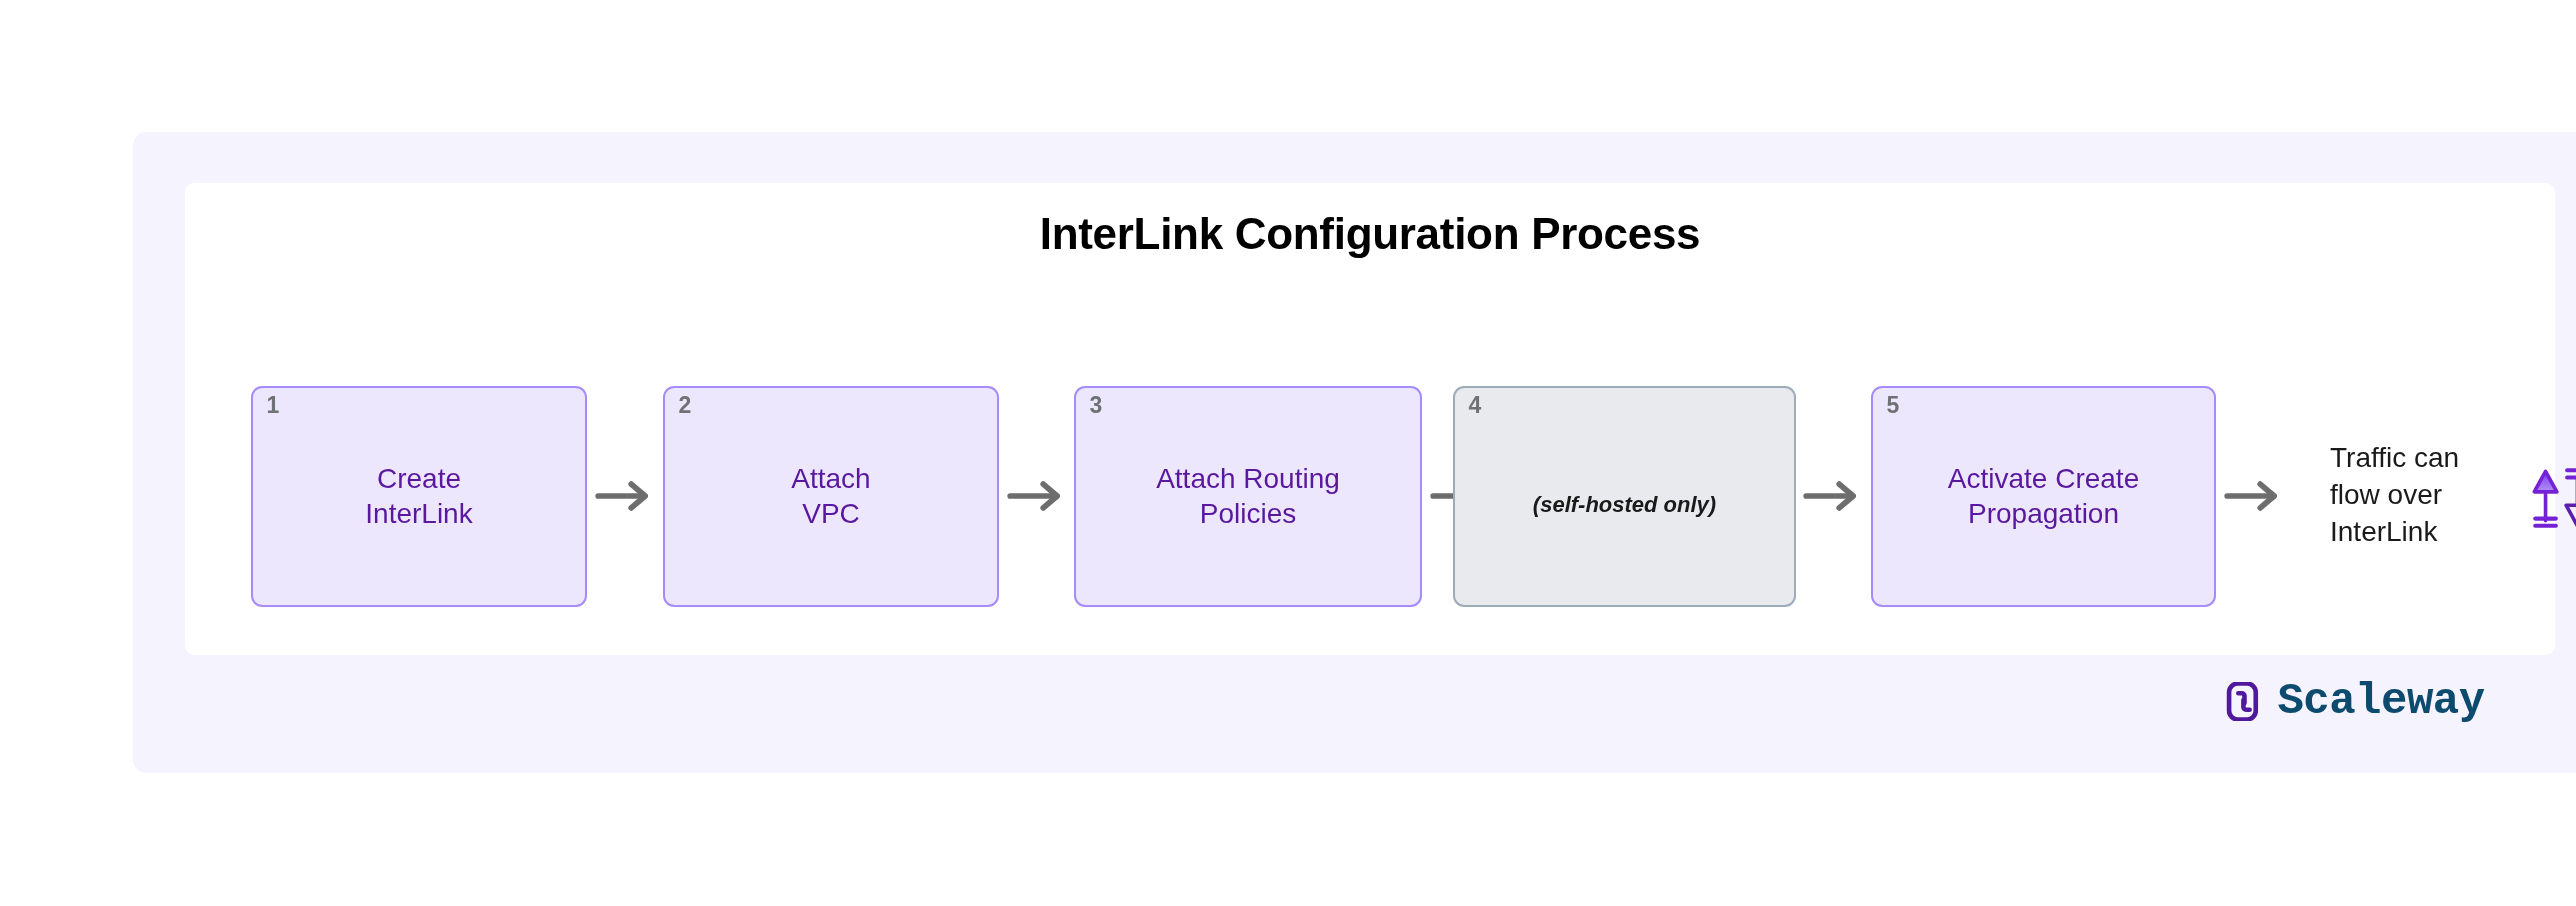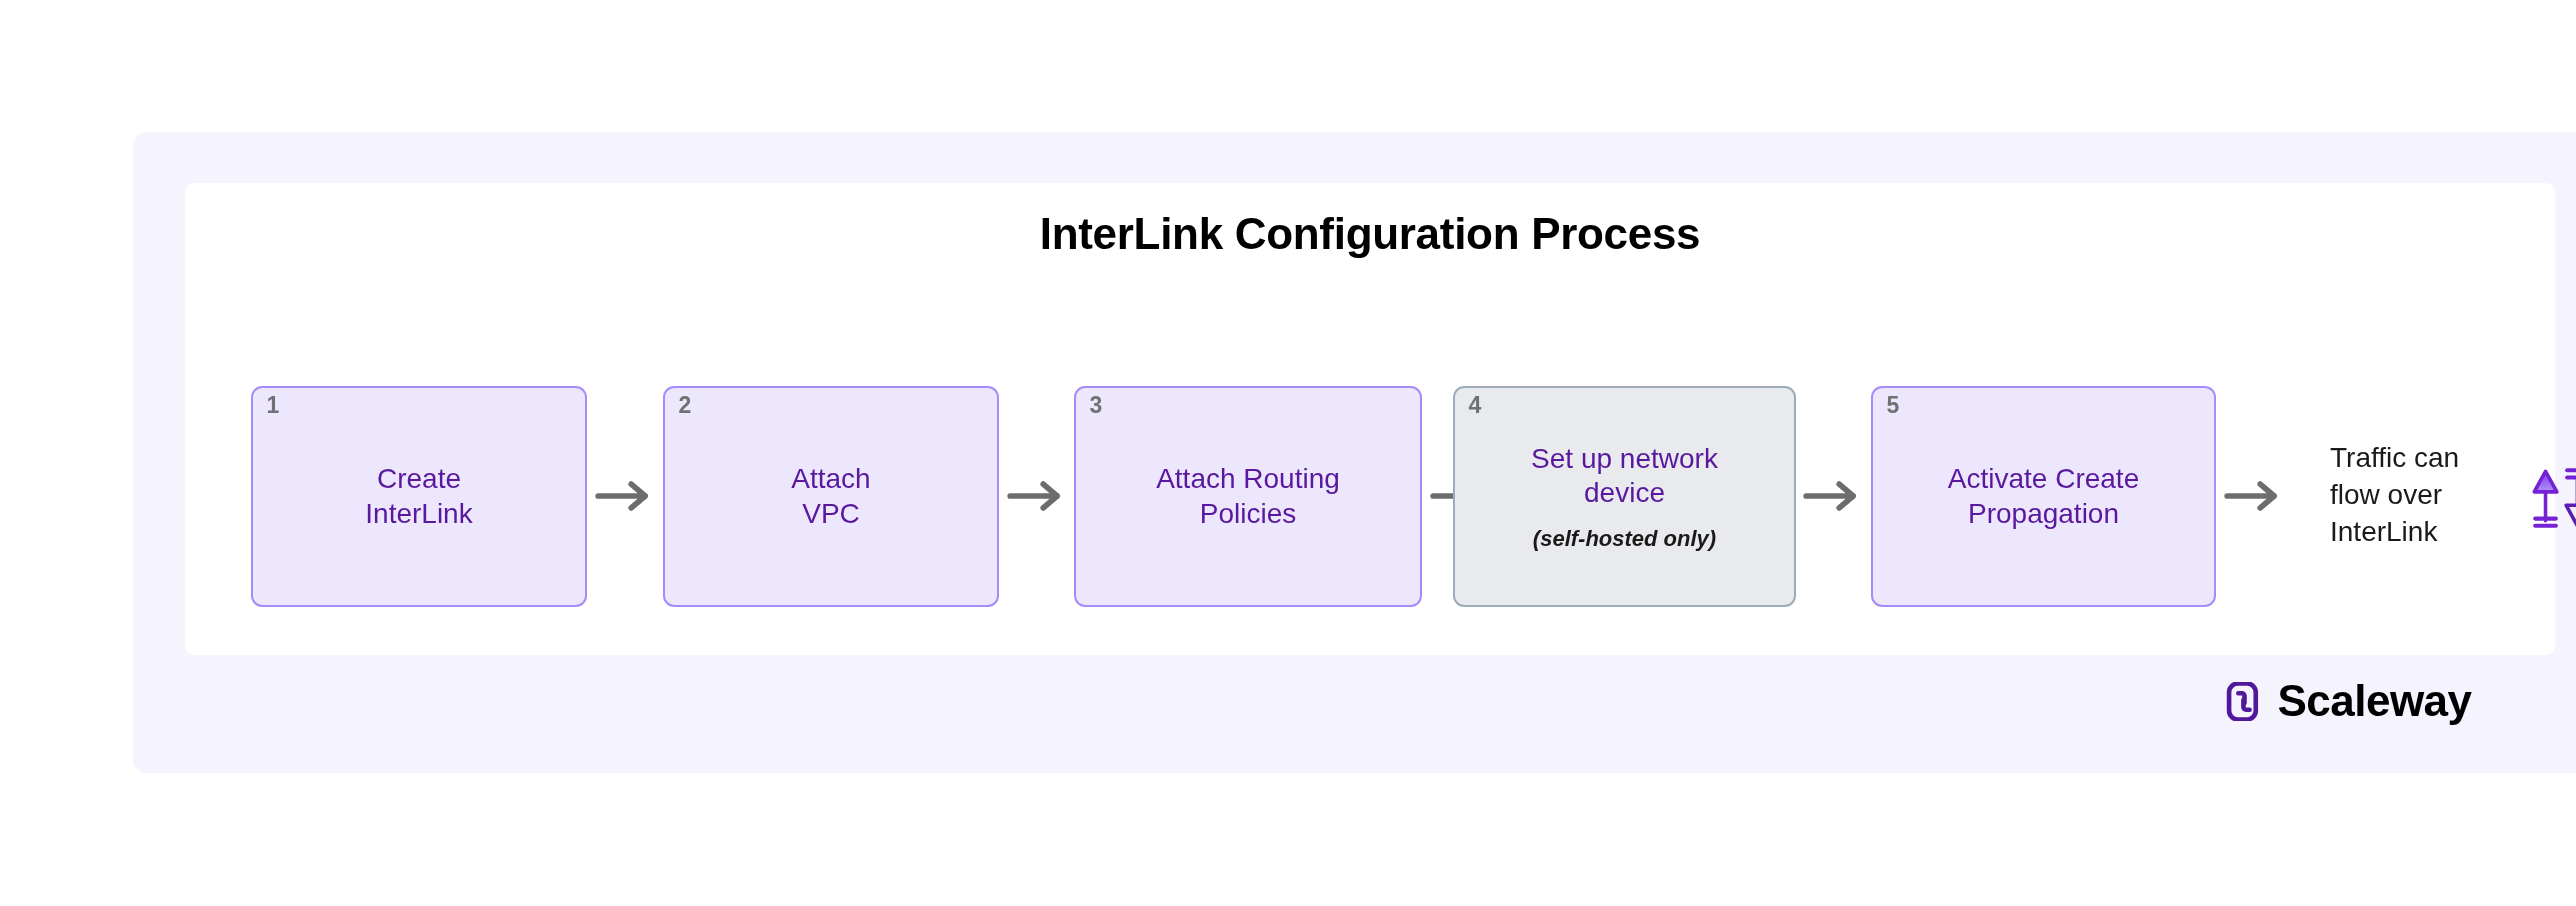--- a/index.html
+++ b/index.html
@@ -159,23 +159,24 @@
     left: 2226px;
     top: 679px;
     display: flex;
     align-items: center;
     gap: 12.4px;
   }
   #scaleway-mark { width: 39px; height: 39px; display: block; }
   #scaleway-wordmark {
     font-size: 44px;
     font-weight: bold;
-    color: #000000;
+    color: #0c4a6e;
     line-height: 1;
     letter-spacing: -0.5px;
+    font-family: Liberation Mono, monospace;
   }
 </style>
 </head>
 <body>
 
 <div id="outer-panel"></div>
 
 <div id="white-card"></div>
 
 <div id="diagram-title">InterLink Configuration Process</div>
@@ -229,22 +230,20 @@
       <g stroke="#6d6d6d" stroke-width="11" fill="none" stroke-linecap="round" stroke-linejoin="round">
         <line x1="6" y1="31" x2="96" y2="31"></line>
         <polyline points="70,8 97,31 70,54"></polyline>
       </g>
     </svg>
   </div>
 
   <div class="step-box muted" style="left:1202px; width:343px;">
     <span class="step-number">4</span>
     <div class="step-body">
-      <div class="step-label">Set up network
-device</div>
       <div class="step-note">(self-hosted only)</div>
     </div>
   </div>
 
   <div class="flow-arrow" style="left:1552px;">
     <svg viewBox="0 0 112 62" xmlns="http://www.w3.org/2000/svg">
       <g stroke="#6d6d6d" stroke-width="11" fill="none" stroke-linecap="round" stroke-linejoin="round">
         <line x1="6" y1="31" x2="96" y2="31"></line>
         <polyline points="70,8 97,31 70,54"></polyline>
       </g>

